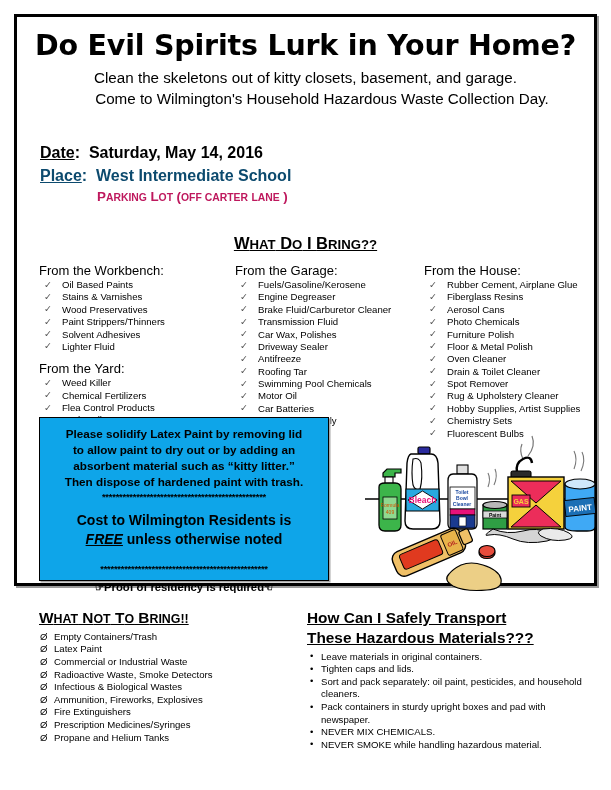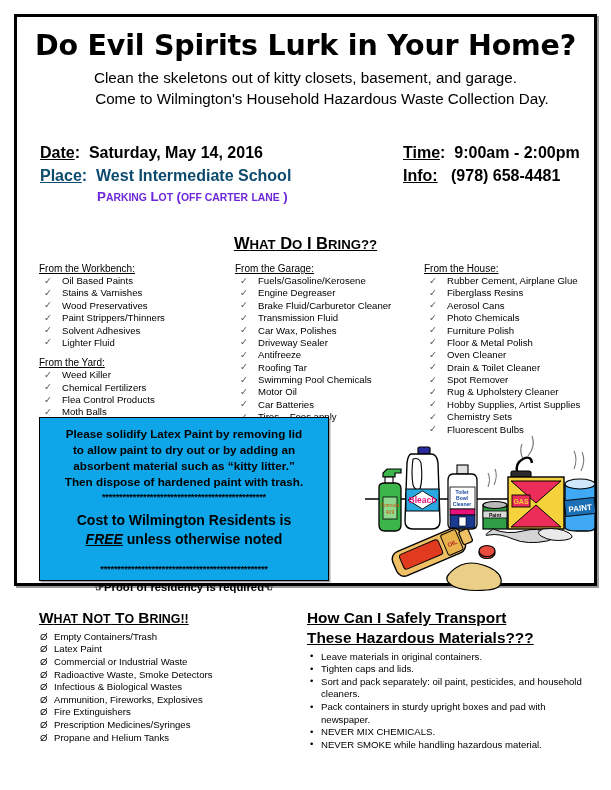--- a/index.html
+++ b/index.html
@@ -57,21 +57,21 @@
     font-size: 16px;
     font-weight: bold;
     line-height: 1.45;
     white-space: nowrap;
   }
   .det-row .lbl { text-decoration: underline; }
   .red { color: #0c4a6e; }
   .det-place-line2 {
     font-size: 12.6px;
     font-weight: bold;
-    color: #6d28d9;
+    color: #be185d;
     padding-left: 57px;
     line-height: 1.45;
     white-space: nowrap;
   }
   .smallcaps-lg { font-size: 13.4px; }
   .smallcaps-sm { font-size: 10.4px; }
 
   
   .bring-heading {
     position: absolute;
@@ -90,23 +90,22 @@
     left: 0; top: 232px;
     width: 100%;
     height: 160px;
   }
   .col { position: absolute; top: 0; }
   .col-1 { left: 22px; width: 200px; }
   .col-2 { left: 218px; width: 200px; }
   .col-3 { left: 407px; width: 180px; }
 
   .grp-title {
-    font-size: 10px;
+    font-size: 13px;
     font-weight: normal;
-    text-decoration: underline;
     margin-bottom: 1px;
     white-space: nowrap;
   }
   .grp-gap { height: 8px; }
   ul.items { list-style: none; margin: 0 0 0 0; padding: 0; }
   ul.items li {
     font-size: 9.6px;
     line-height: 1.29;
     white-space: nowrap;
     position: relative;
@@ -230,30 +229,20 @@
       <div class="det-row">
         <span class="lbl">Date</span><span>:</span>&nbsp;
         <span>Saturday, May 14, 2016</span>
       </div>
       <div class="det-row">
         <span class="lbl red">Place</span><span class="red">:</span>&nbsp;
         <span class="red">West Intermediate School</span>
       </div>
       <div class="det-place-line2">
         <span class="smallcaps-lg">P</span><span class="smallcaps-sm">ARKING</span>&nbsp;<span class="smallcaps-lg">L</span><span class="smallcaps-sm">OT</span>&nbsp;<span class="smallcaps-lg">(</span><span class="smallcaps-sm">OFF C</span><span class="smallcaps-sm">ARTER</span>&nbsp;<span class="smallcaps-sm">L</span><span class="smallcaps-sm">ANE</span>&nbsp;<span class="smallcaps-lg">)</span>
-      </div>
-    </div>
-    <div class="det-right">
-      <div class="det-row">
-        <span class="lbl">Time</span><span>:</span>&nbsp;
-        <span>9:00am - 2:00pm</span>
-      </div>
-      <div class="det-row">
-        <span class="lbl">Info:</span>&nbsp;&nbsp;
-        <span>(978) 658-4481</span>
       </div>
     </div>
   </div>
 
   <div class="bring-heading">
     <span>W</span><span class="sc">HAT</span><span> D</span><span class="sc">O</span><span> I </span><span>B</span><span class="sc">RING??</span>
   </div>
 
   <div class="cols">
 

